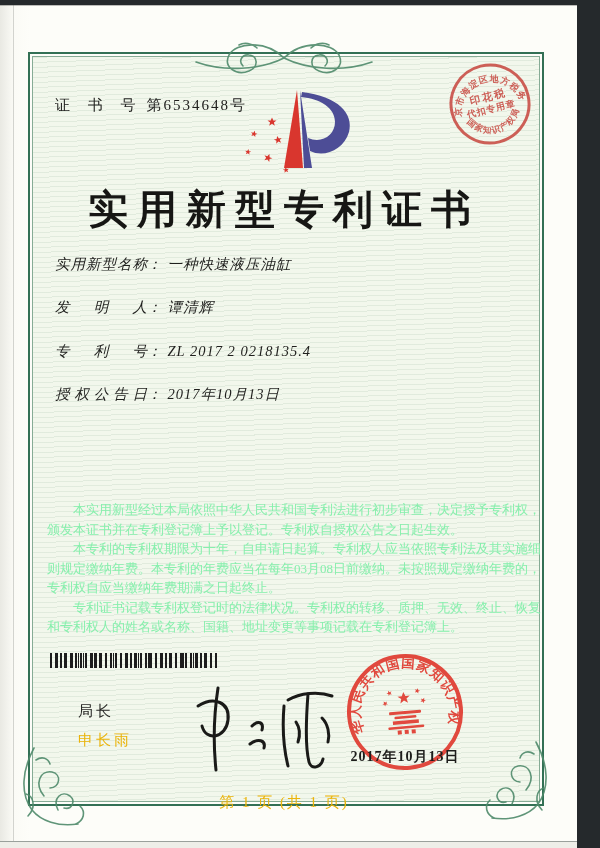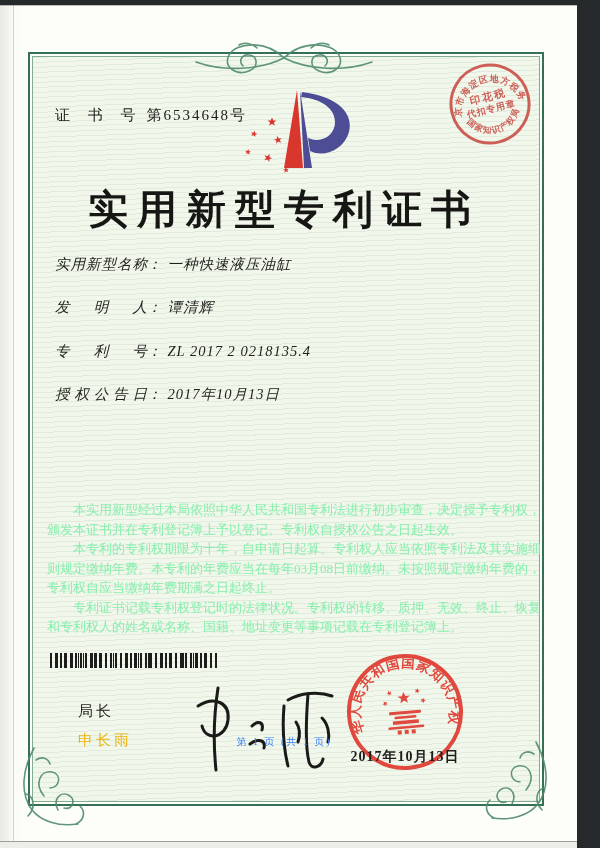--- a/index.html
+++ b/index.html
@@ -17,21 +17,21 @@
   #frame-outer{position:absolute;left:28px;top:52px;width:512px;height:750px;border:2px solid #337055;}
   #frame-inner{position:absolute;left:2px;top:2px;right:2px;bottom:2px;border:1px solid #86ab95;
     background:
       repeating-linear-gradient(178deg, rgba(120,160,130,.14) 0 1px, rgba(120,160,130,0) 1px 5px),
       #f2f7ec;}
 
   .orn{position:absolute;stroke:#4f8a6b;fill:none;stroke-width:1.6;stroke-linecap:round;opacity:.9;}
 
   .txt{position:absolute;color:#21211f;}
 
-  #cert-no{left:55px;top:106px;font-size:15px;white-space:nowrap;}
+  #cert-no{left:55px;top:96px;font-size:15px;white-space:nowrap;}
   #cert-no .cl{letter-spacing:7px;}
   #cert-no .cv{letter-spacing:2px;margin-left:4px;}
 
   #logo{position:absolute;left:236px;top:84px;}
 
   #tax-stamp{position:absolute;left:446px;top:60px;transform:rotate(-14deg);opacity:.88;}
 
   #title{left:28px;top:182px;width:512px;text-align:center;font-size:40px;font-weight:bold;
     letter-spacing:9px;color:#161614;}
 
@@ -51,21 +51,21 @@
       repeating-linear-gradient(90deg,#1d1d1d 0 1px,rgba(0,0,0,0) 1px 11px);}
 
   #signer-title{left:78px;top:702px;font-size:15px;letter-spacing:3px;font-weight:500;color:#262624;}
   #signer-name{left:78px;top:731px;font-size:15px;letter-spacing:3px;font-weight:500;color:#eab308;}
   #signature{position:absolute;left:185px;top:676px;}
 
   #big-seal{position:absolute;left:344px;top:651px;transform:rotate(-5deg);opacity:.93;}
   #issue-date{left:338px;top:748px;width:134px;text-align:center;font-size:14px;font-weight:600;
     letter-spacing:1px;color:#1d1d1b;z-index:6;}
 
-  #footer{left:28px;top:735px;width:512px;text-align:center;font-size:10px;letter-spacing:2px;color:#3b82f6;}
+  #footer{left:28px;top:793px;width:512px;text-align:center;font-size:15px;letter-spacing:2px;color:#eab308;}
 </style>
 </head>
 <body>
 
 <div id="photo">
   <div id="paper"></div>
   <div id="paper-edge-line"></div>
   <div id="bottom-strip"></div>
 
   <div id="frame-outer">

